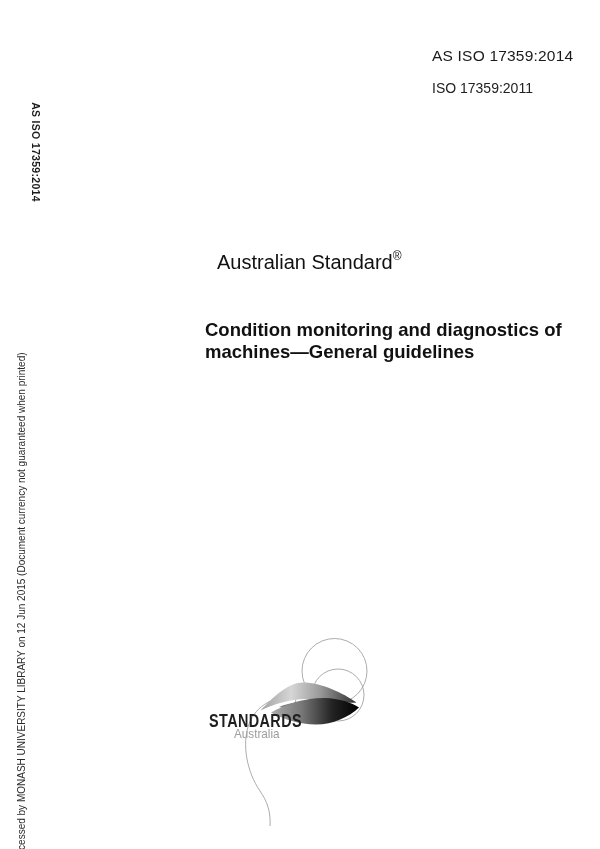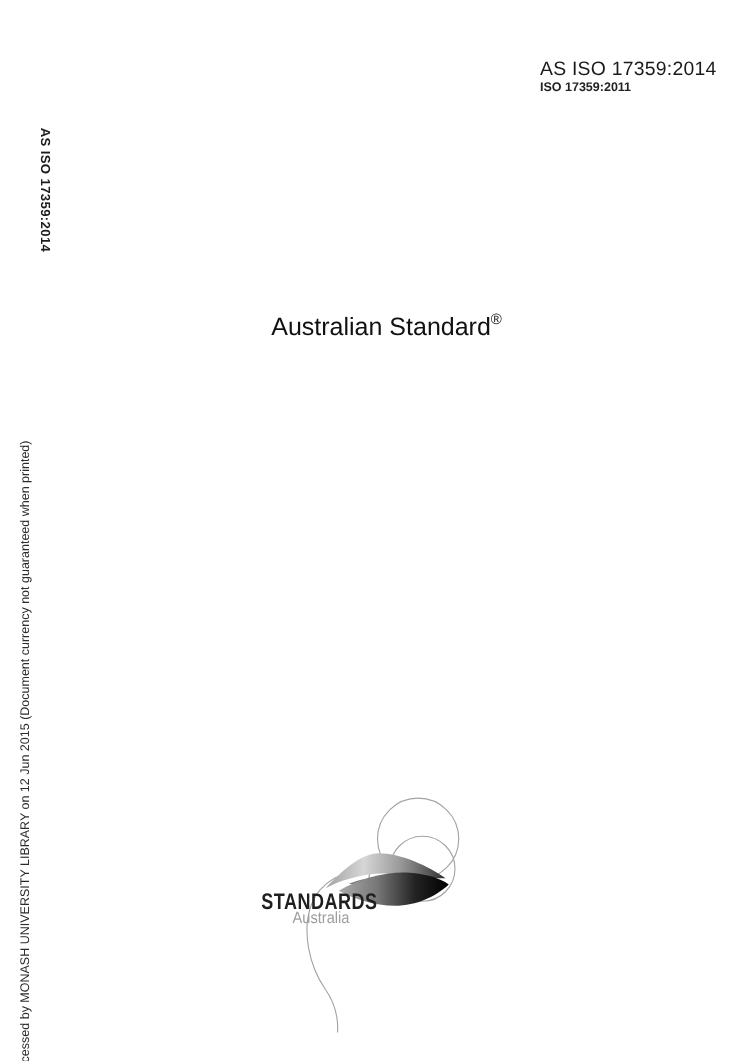--- a/index.html
+++ b/index.html
@@ -25,24 +25,24 @@
   }
   .designation-main {
     font-size: 15.5px;
     line-height: 16px;
     font-weight: 400;
     letter-spacing: 0.2px;
     color: #1a1a1a;
     white-space: nowrap;
   }
   .designation-base {
-    font-size: 10px;
+    font-size: 14px;
     line-height: 13px;
-    font-weight: 700;
-    margin-top: 0;
+    font-weight: 400;
+    margin-top: 18px;
     color: #222222;
     white-space: nowrap;
   }
 
   
   .spine-top {
     position: absolute;
     left: 36px;
     top: 152px;
     transform: translate(-50%, -50%) rotate(90deg);
@@ -145,20 +145,24 @@
     <div class="designation-main">AS ISO 17359:2014</div>
     <div class="designation-base">ISO 17359:2011</div>
   </div>
 
   <div class="spine-top">AS ISO 17359:2014</div>
 
   <div class="spine-bottom">Accessed by MONASH UNIVERSITY LIBRARY on 12 Jun 2015 (Document currency not guaranteed when printed)</div>
 
   <div class="series-title"><span>Australian Standard</span><sup>®</sup></div>
 
+  <div class="doc-title">
+    <div>Condition monitoring and diagnostics of</div>
+    <div>machines—General guidelines</div>
+  </div>
 
   <div class="logo-wrap">
     <svg class="logo-svg" width="220" height="205" viewBox="180 630 220 205">
       <defs>
         <linearGradient id="gradUpper" gradientUnits="userSpaceOnUse" x1="256" y1="700" x2="352" y2="704">
           <stop offset="0" stop-color="#a0a0a0"></stop>
           <stop offset="0.32" stop-color="#d6d6d6"></stop>
           <stop offset="0.62" stop-color="#9a9a9a"></stop>
           <stop offset="1" stop-color="#303030"></stop>
         </linearGradient>

